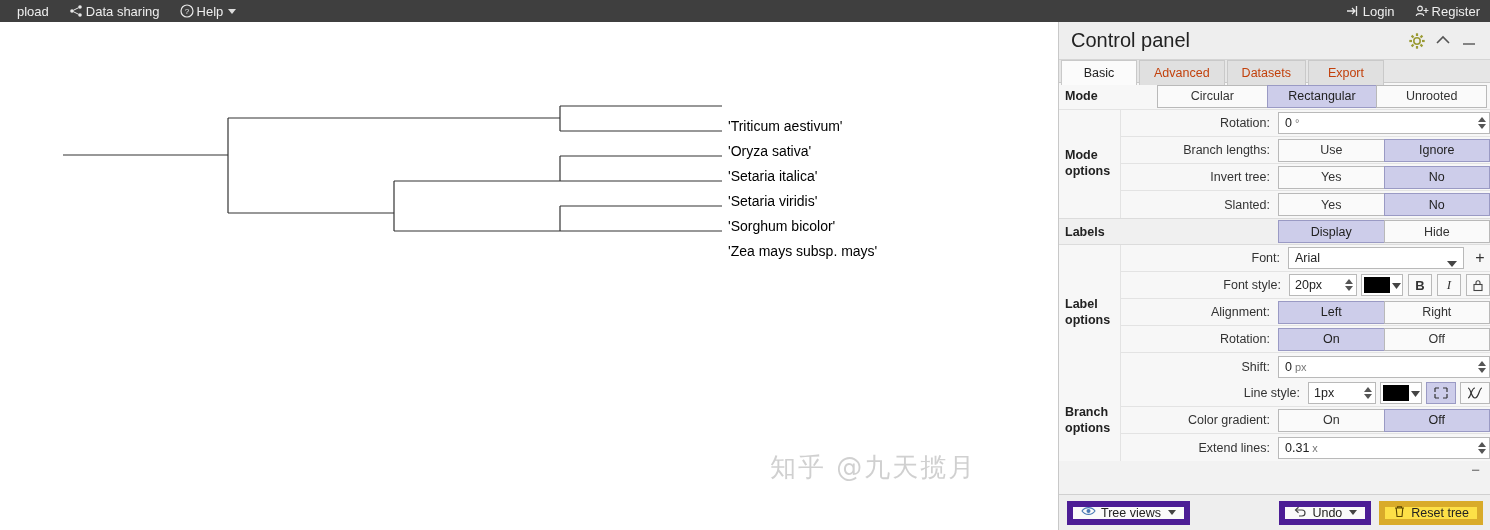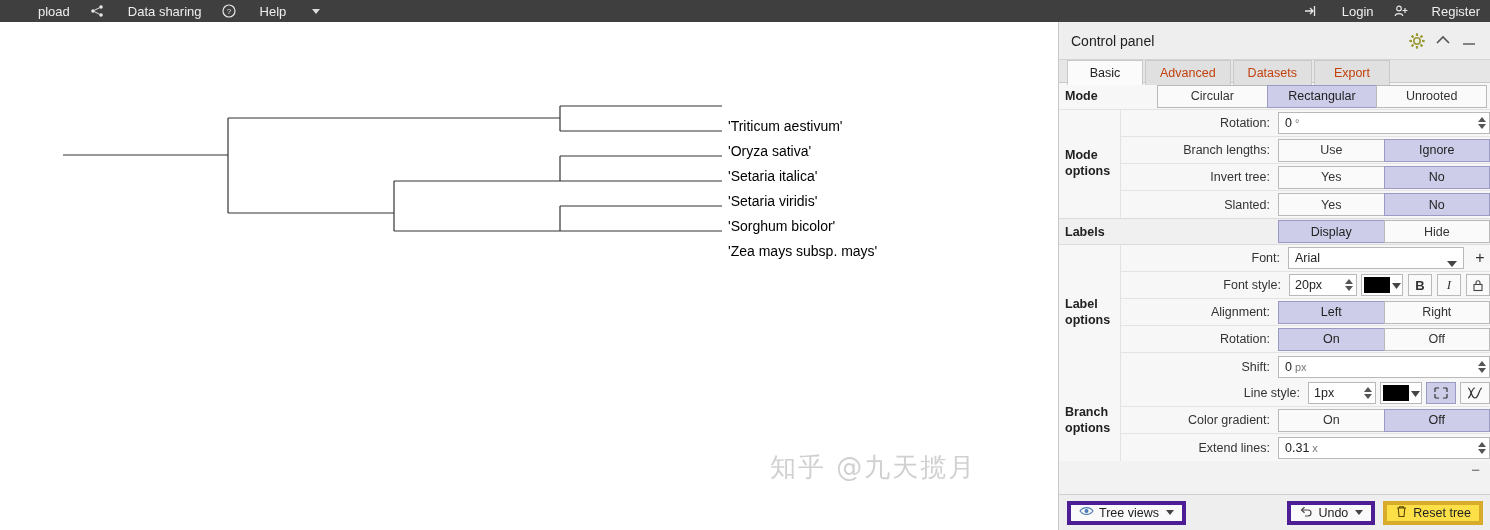--- a/index.html
+++ b/index.html
@@ -23,21 +23,21 @@
     background: #3f3f3f;
     color: #e8e8e8;
     font-size: 13px;
     display: flex;
     align-items: center;
   }
   .topbar .tb-item {
     display: flex; align-items: center;
     height: 22px;
     padding: 0 10px;
-    gap: 24px;
+    gap: 3px;
     color: #eeeeee;
     white-space: nowrap;
     text-align: right;
   }
   .topbar .tb-item.first { padding-left: 0; }
   .topbar .spacer { flex: 1 1 auto; }
   .tb-icon { display: inline-block; width: 14px; height: 14px; position: relative; }
   .caret-down {
     width: 0; height: 0;
     border-left: 4px solid transparent;
@@ -85,35 +85,35 @@
     font-size: 12.5px;
     color: #222;
   }
   .panel-header {
     height: 38px;
     background: #eeeeee;
     border-bottom: 1px solid #d4d4d4;
     display: flex; align-items: center;
     padding: 0 8px 0 12px;
   }
-  .panel-title { font-size: 14px; color: #222; flex: 1 1 auto; }
+  .panel-title { font-size: 20px; color: #222; flex: 1 1 auto; }
   .hdr-btn {
     width: 26px; height: 26px;
     display: flex; align-items: center; justify-content: center;
     color: #555;
   }
   .gear { color: #8a8a3a; }
 
   
   .tabs {
     display: flex;
     height: 23px;
     background: #e6e6e6;
     border-bottom: 1px solid #c9c9c9;
-    padding-left: 8px;
+    padding-left: 2px;
   }
   .tab {
     height: 25px;
     min-width: 76px;
     padding: 0 14px;
     display: flex; align-items: center; justify-content: center;
     font-size: 12.5px;
     color: #c2410c;
     border: 1px solid #c9c9c9;
     border-bottom: none;
@@ -276,21 +276,21 @@
     border-top: 1px solid #d0d0d0;
     display: flex; align-items: center;
     padding: 0 8px;
     gap: 8px;
   }
   .fbtn {
     height: 24px;
     display: flex; align-items: center;
     gap: 5px;
     padding: 0 8px;
-    border: 4px solid #4c1d95;
+    border: 6px solid #4c1d95;
     background: #fafafa;
     font-size: 12.5px;
     color: #222;
   }
   .fbtn.reset { background: #fde047; border-color: #d9ab2a; }
   .footer-spacer { flex: 1 1 auto; }
   .minus-abs {
     position: absolute;
     right: 10px; bottom: 52px;
     color: #666; font-size: 15px;

